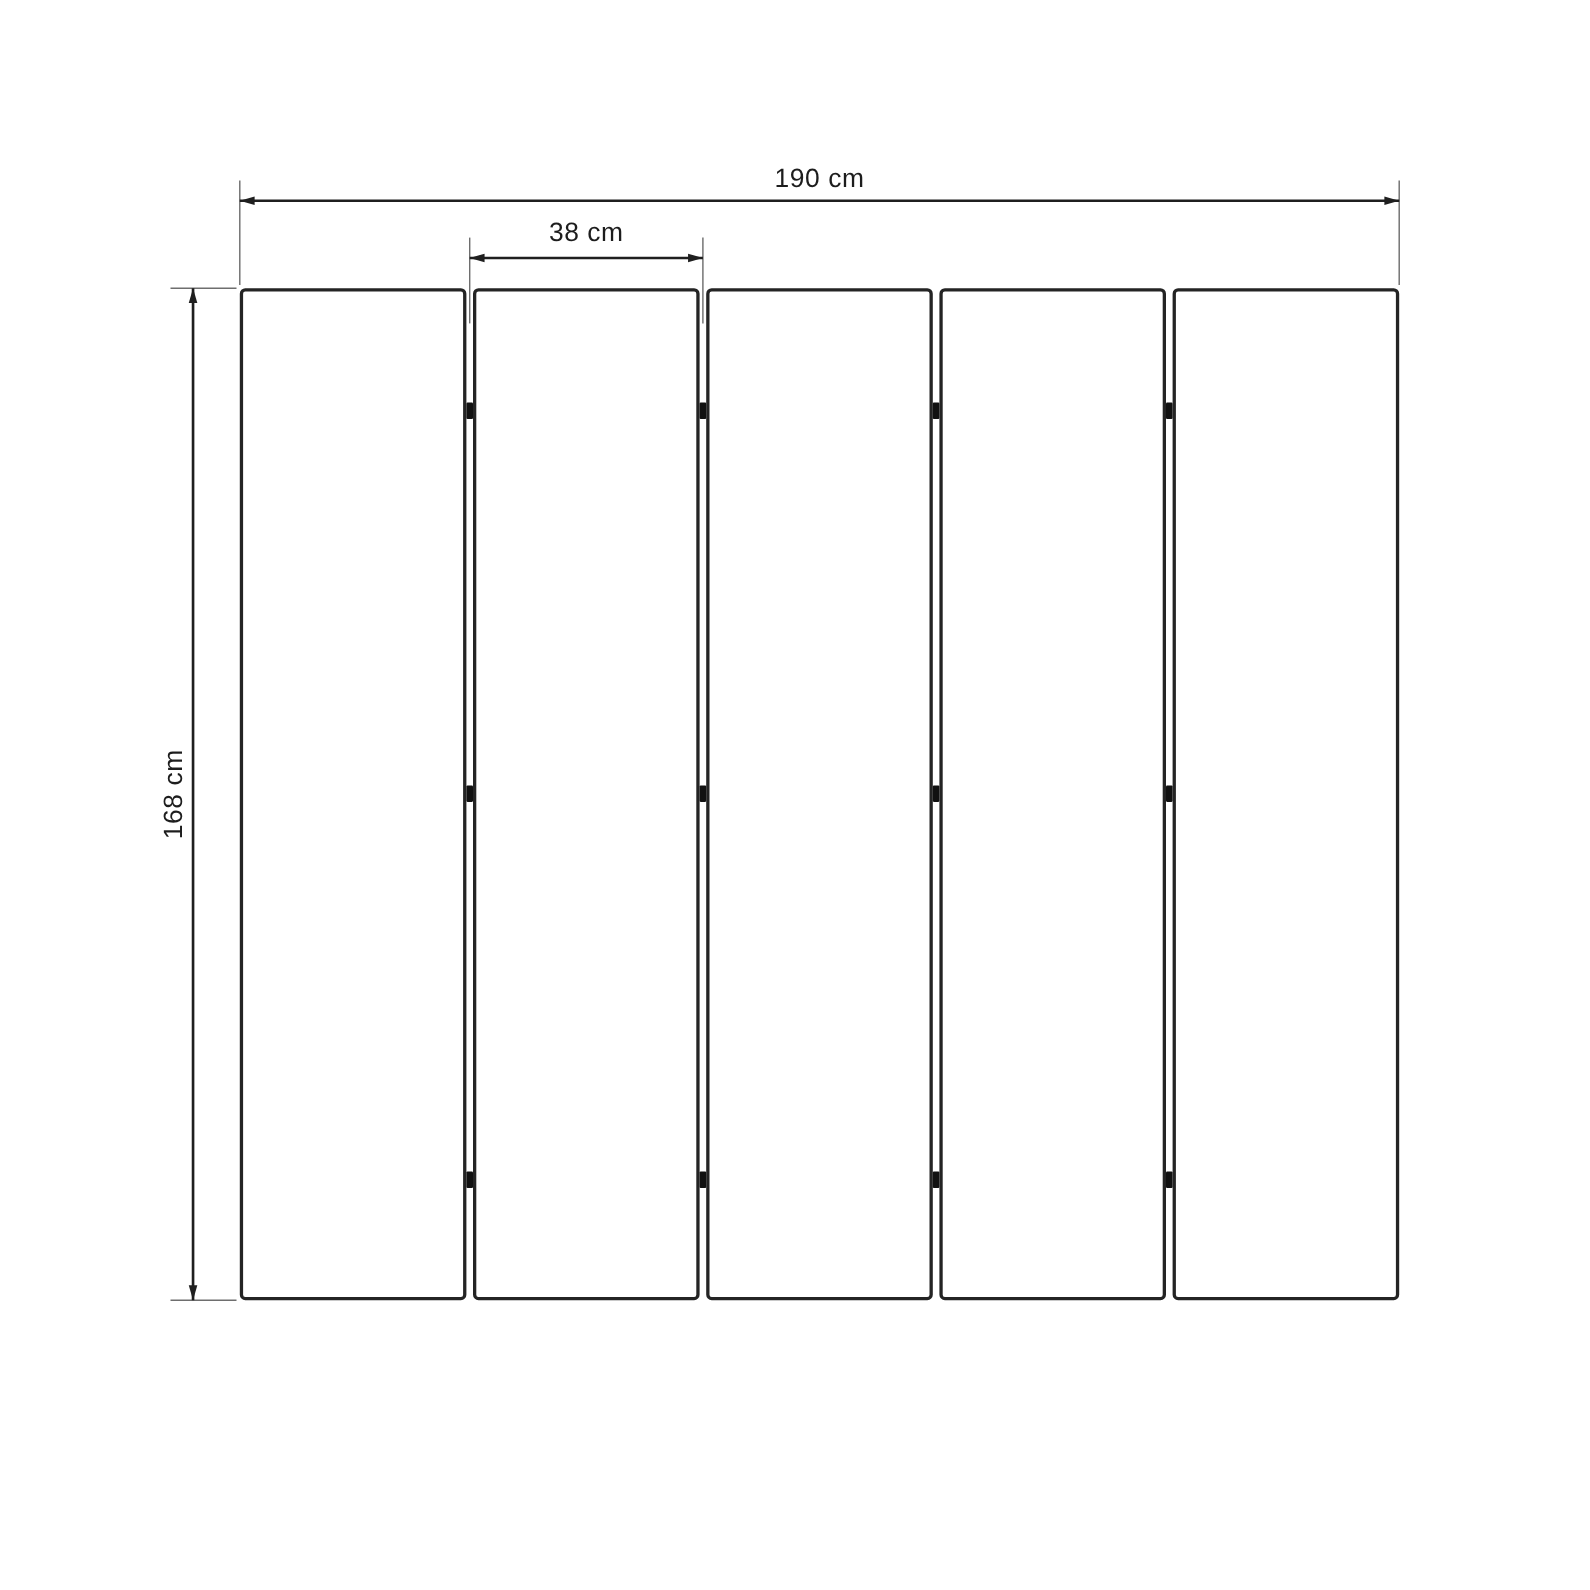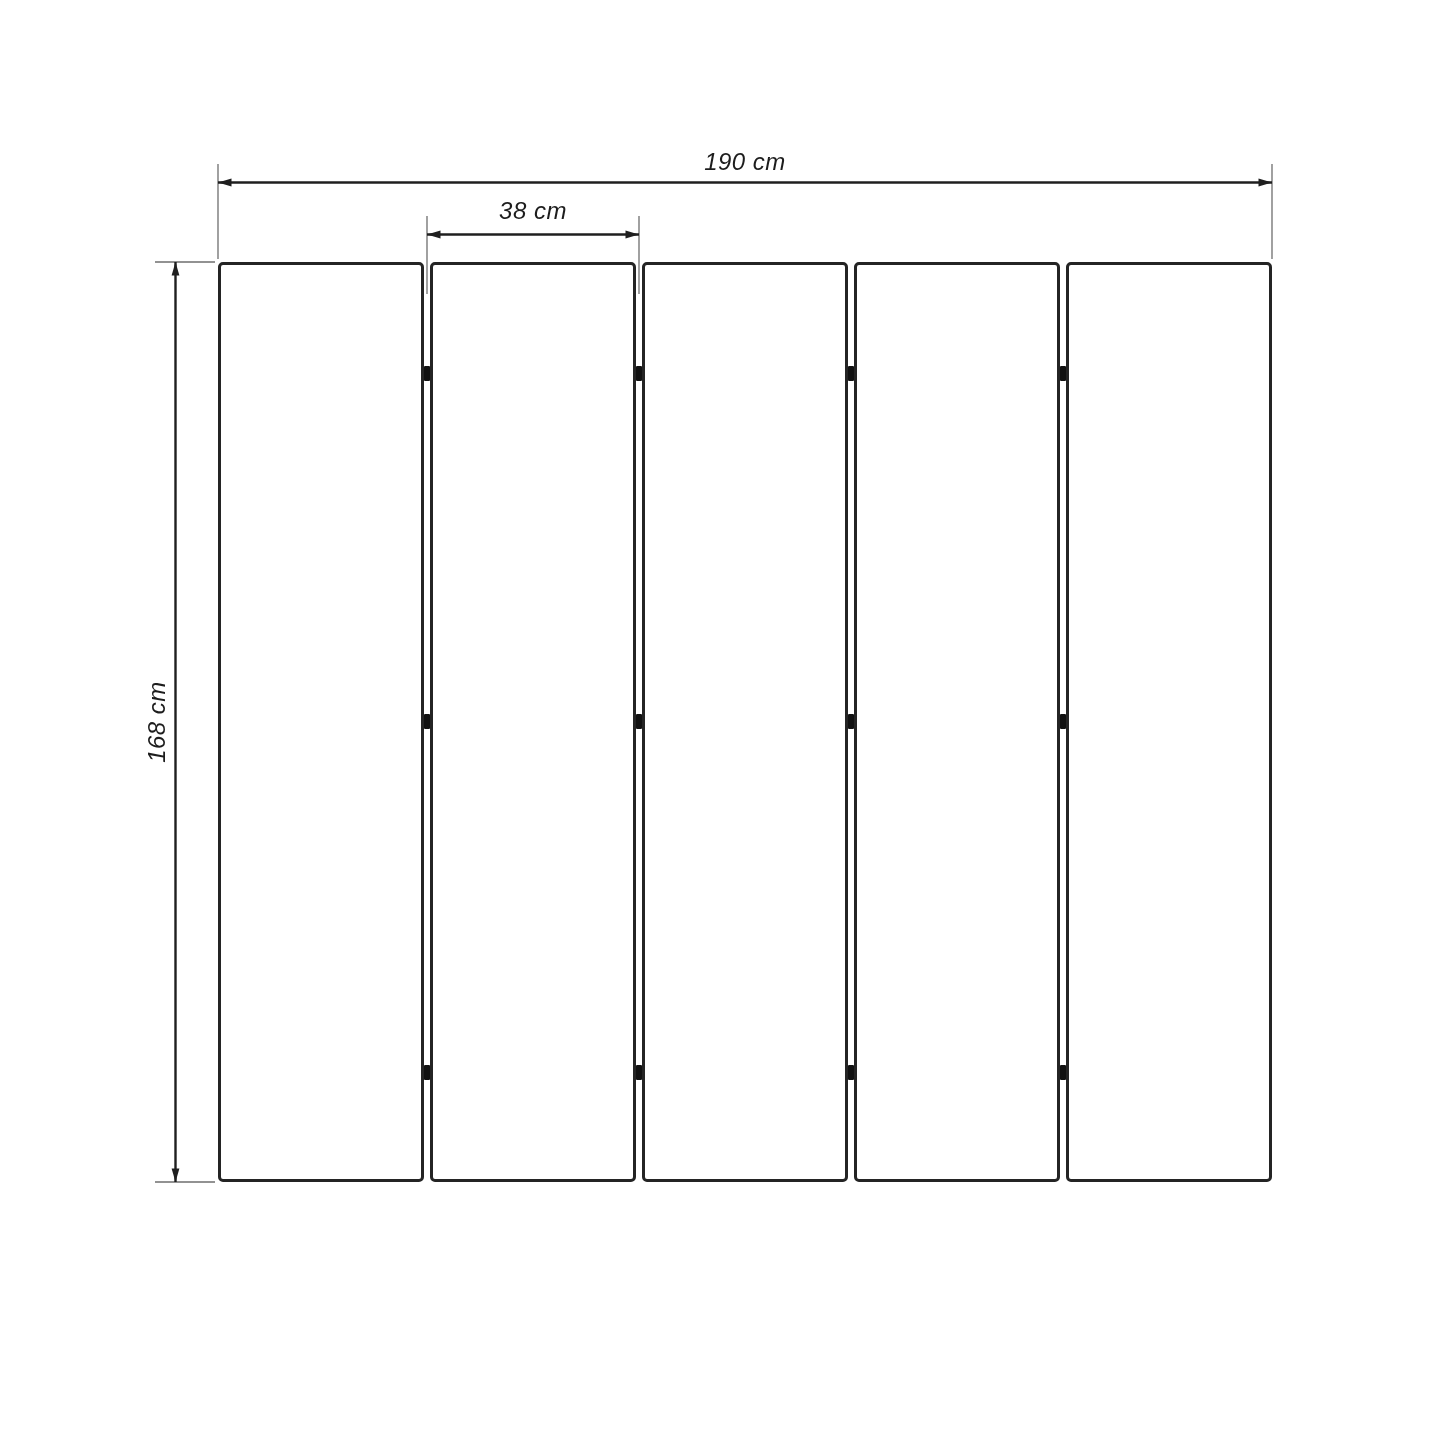--- a/index.html
+++ b/index.html
@@ -10,21 +10,20 @@
     --hinge:#111111;
     --text:#1d1d1d;
   }
   html,body{margin:0;padding:0;background:#fff;}
   .canvas{
     position:relative;
     width:1445px;height:1445px;
     background:var(--bg);
     font-family:"Liberation Sans", sans-serif;
     overflow:hidden;
-    font-style:italic;
   }
   .panels-row{
     position:absolute;
     left:218px;top:262px;
     width:1054px;height:920px;
     display:flex;
     gap:6px;
     box-sizing:border-box;
   }
   .panel{

